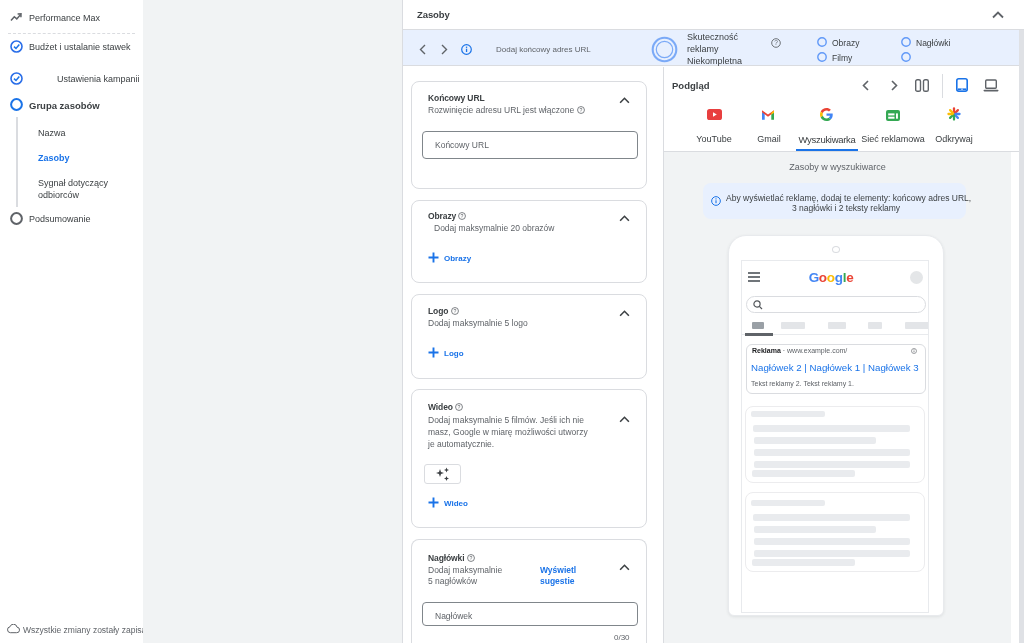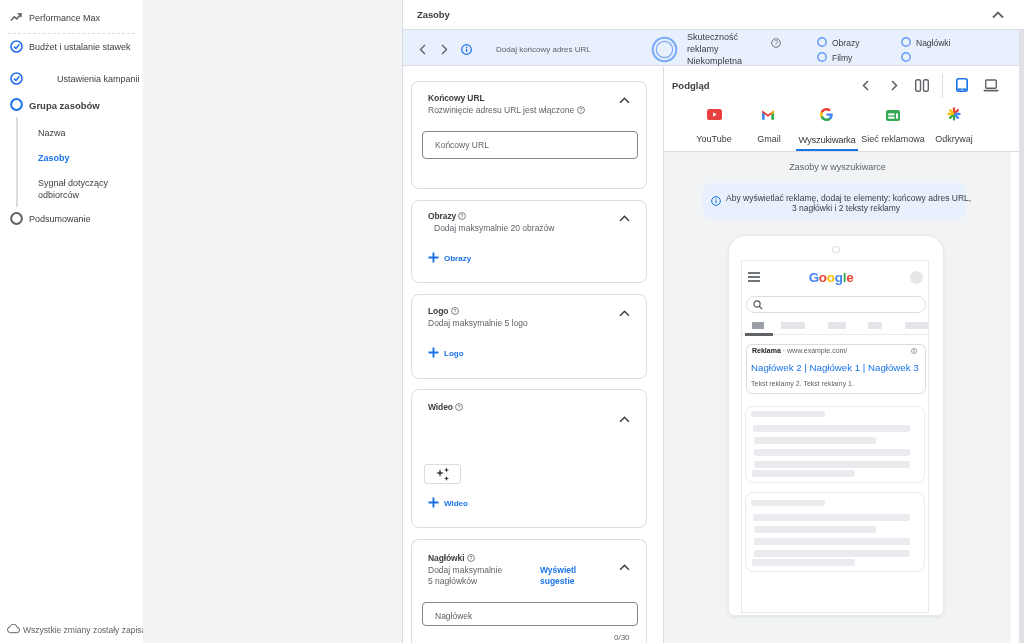--- a/index.html
+++ b/index.html
@@ -164,20 +164,21 @@
   <div class="clink" style="left:32px;top:53.5px;">Logo</div>
 </div>
 
 <div class="card" style="top:389px;height:139px;">
   <div class="ctitle" style="left:16px;top:12px;">Wideo
     <svg width="8" height="8" viewBox="0 0 10 10" style="vertical-align:-1px;">
         <circle cx="5" cy="5" r="4.3" fill="none" stroke="#5f6368" stroke-width="1"></circle>
         <text x="5" y="7.3" font-size="6.5" fill="#5f6368" text-anchor="middle" font-weight="normal">?</text>
       </svg>
   </div>
+  <div class="csub" style="left:16px;top:23.5px;line-height:12px;">Dodaj maksymalnie 5 filmów. Jeśli ich nie<br>masz, Google w miarę możliwości utworzy<br>je automatycznie.</div>
   <svg class="abs" style="right:16px;top:26px;" width="11" height="7" viewBox="0 0 12 8">
       <path d="M1 6.5 L6 1.5 L11 6.5" fill="none" stroke="#3c4043" stroke-width="1.8"></path>
     </svg>
   <div class="abs" style="left:12px;top:74px;width:37px;height:20px;border:1px solid #dadce0;border-radius:3px;">
     <svg width="20" height="18" viewBox="0 0 20 18" style="position:absolute;left:8px;top:1px;">
       <path d="M7 3 L8 6 L11 7 L8 8 L7 11 L6 8 L3 7 L6 6 Z" fill="#3c4043"></path>
       <path d="M13.5 1.5 L14.2 3.3 L16 4 L14.2 4.7 L13.5 6.5 L12.8 4.7 L11 4 L12.8 3.3 Z" fill="#3c4043"></path>
       <path d="M13.5 10 L14.2 11.8 L16 12.5 L14.2 13.2 L13.5 15 L12.8 13.2 L11 12.5 L12.8 11.8 Z" fill="#3c4043"></path>
     </svg>
   </div>

